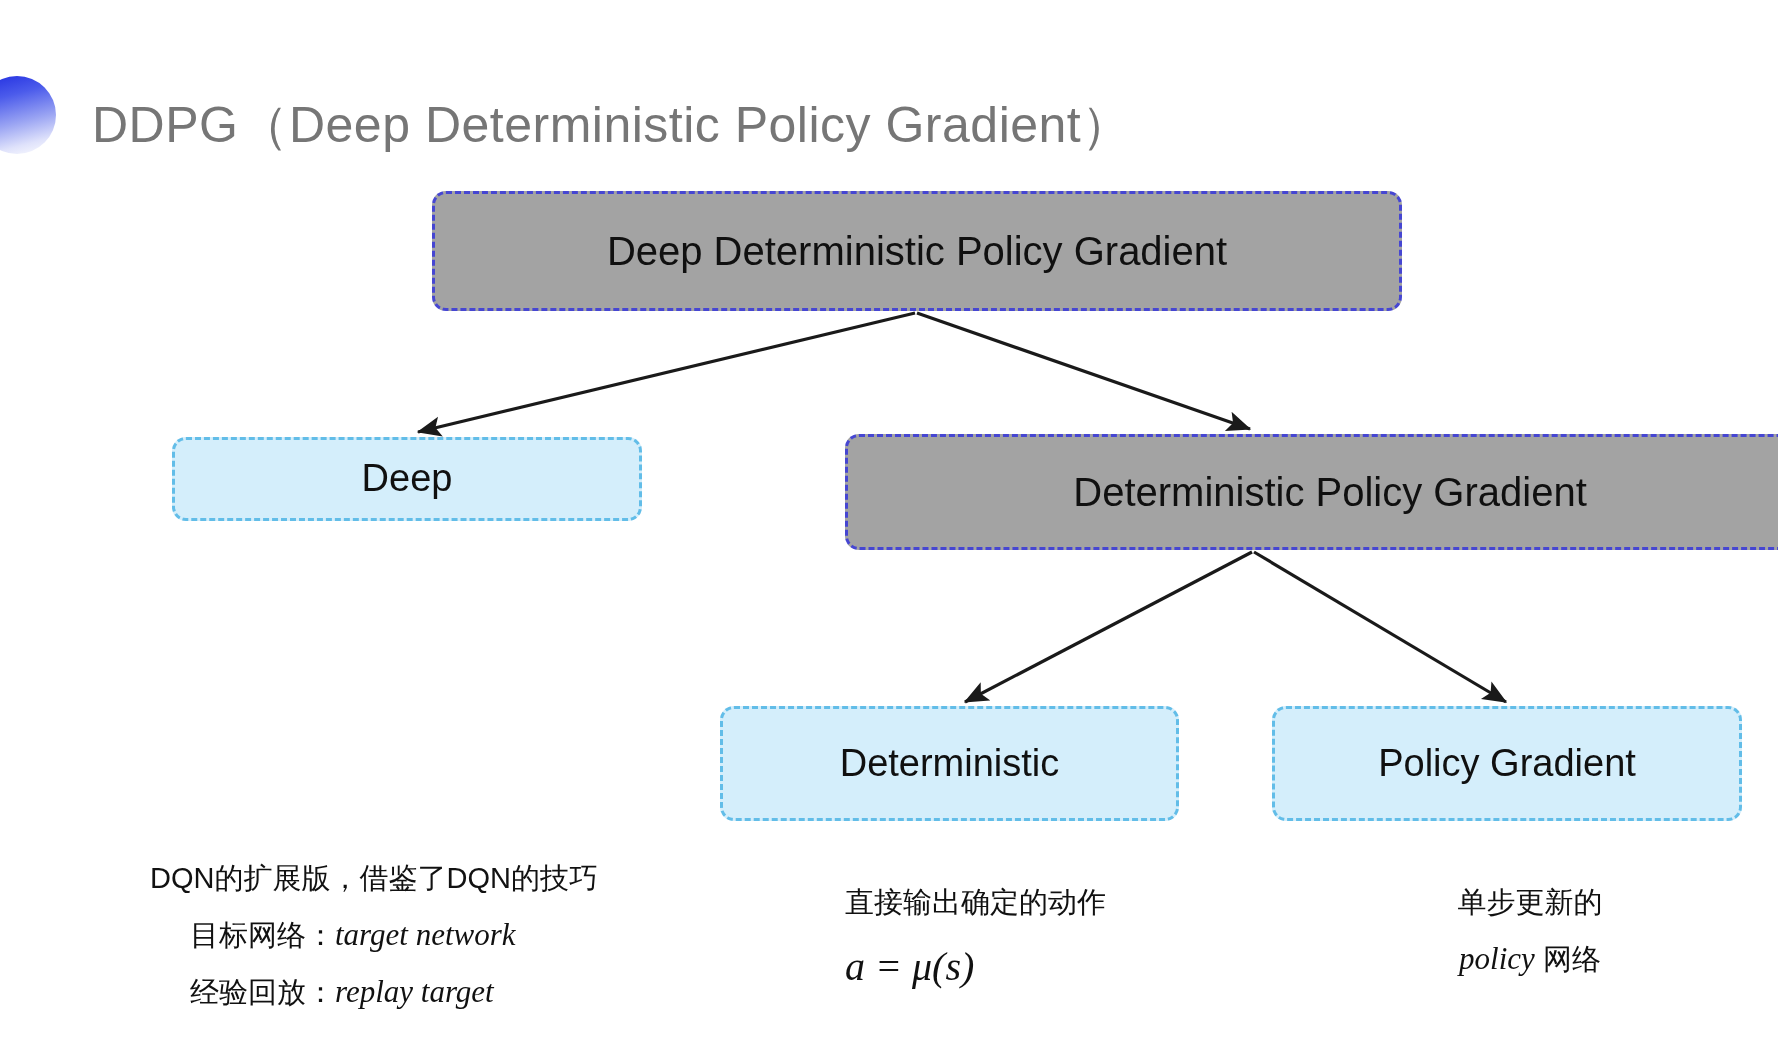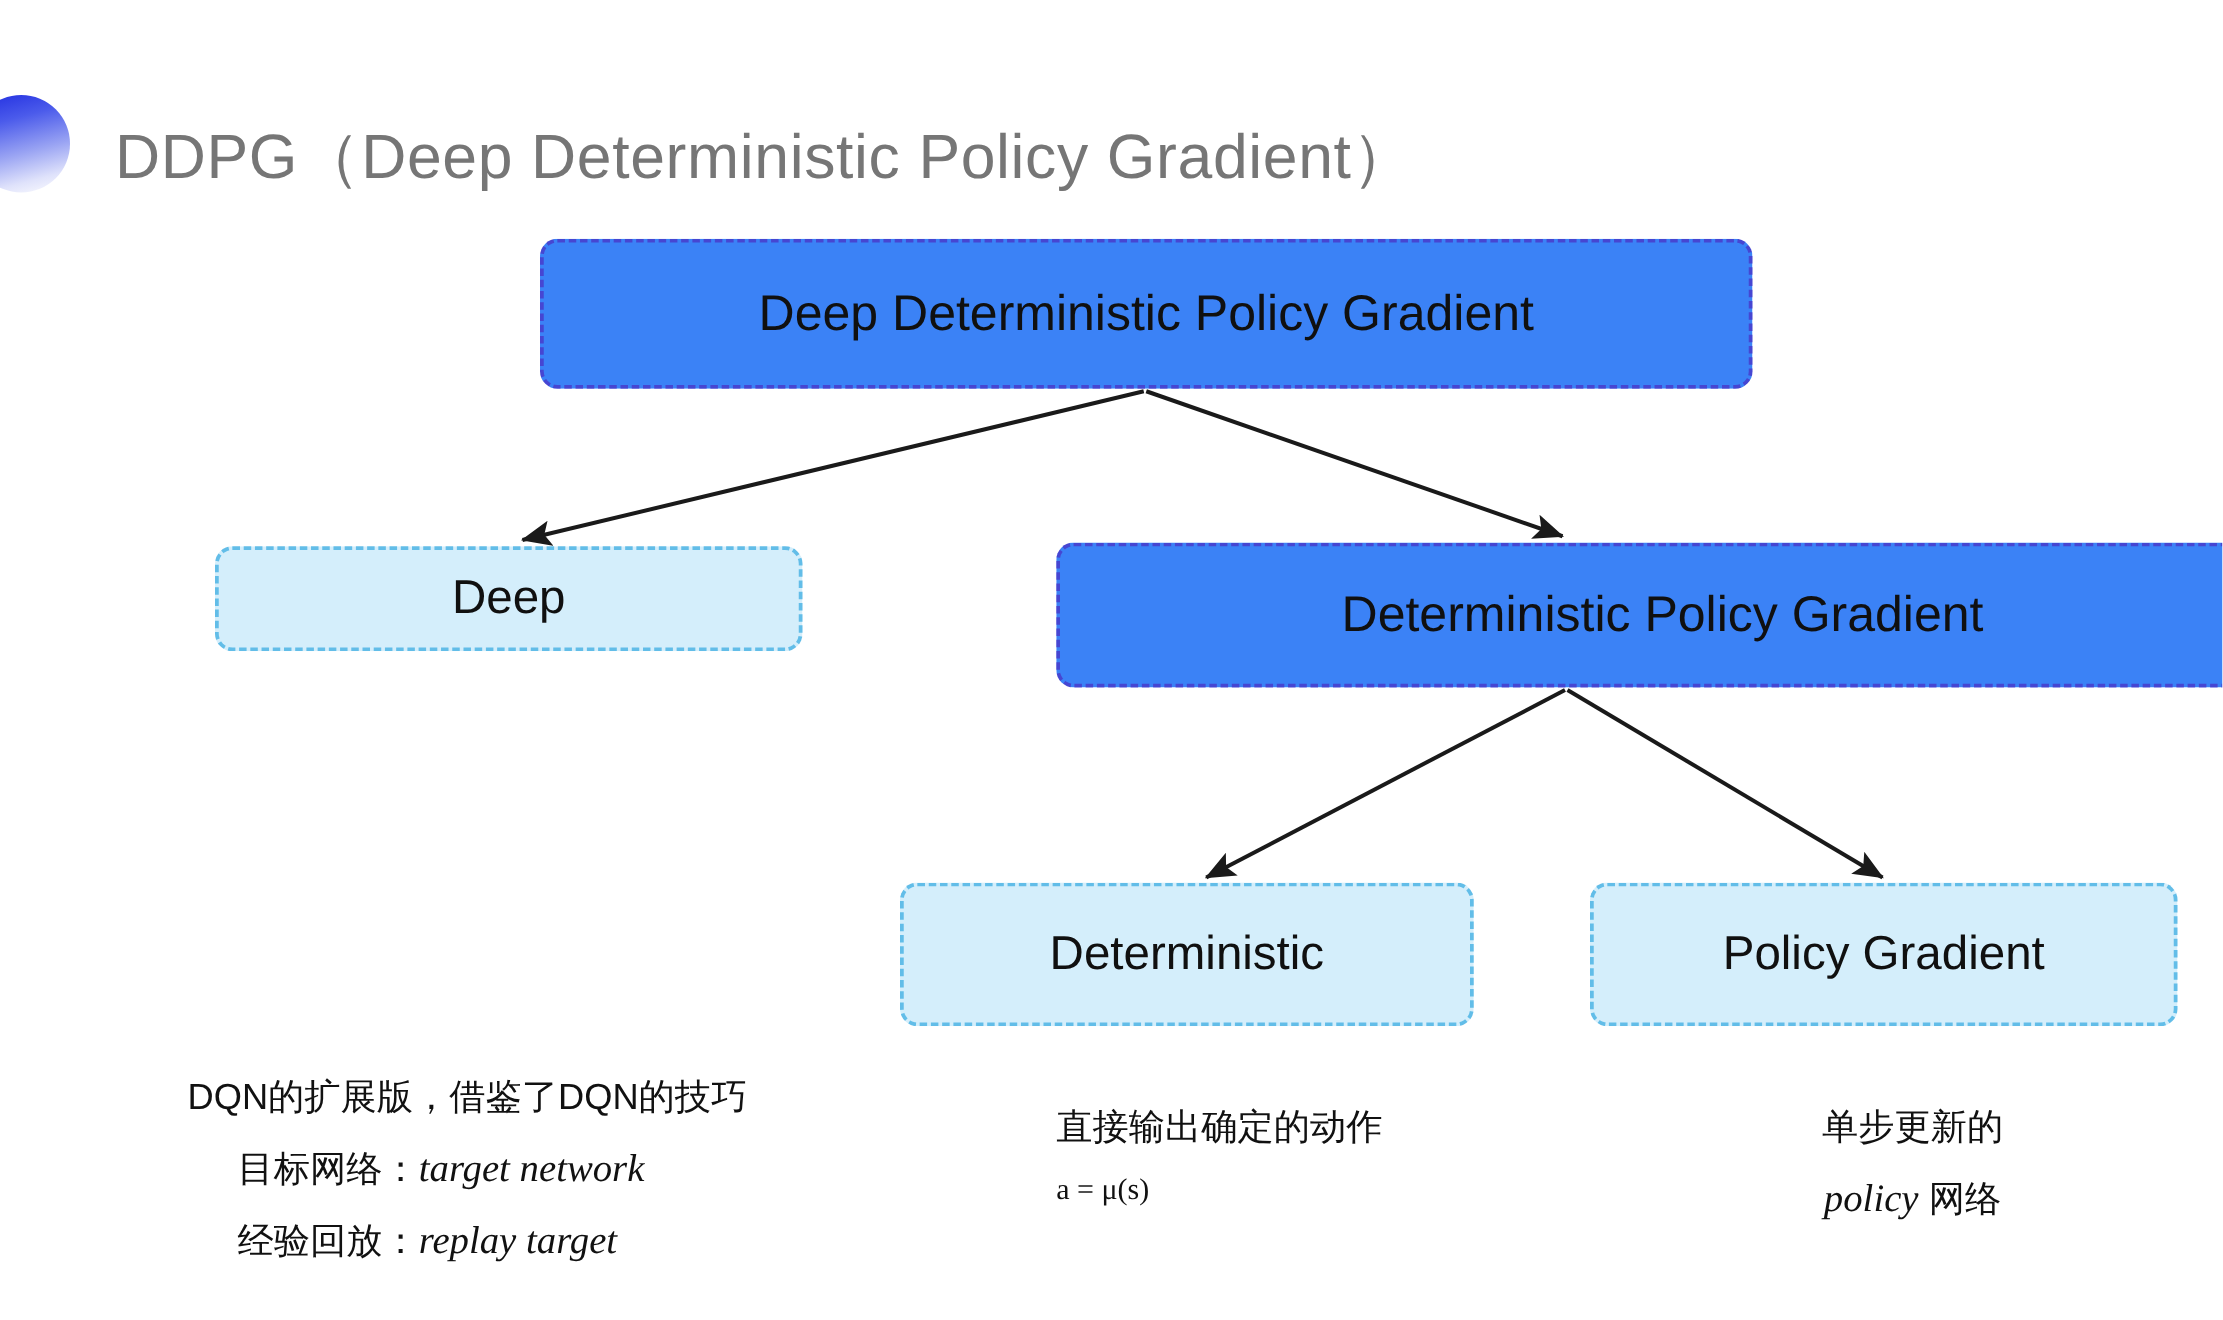--- a/index.html
+++ b/index.html
@@ -54,21 +54,21 @@
     box-sizing: border-box;
     display: flex;
     align-items: center;
     justify-content: center;
     border-radius: 14px;
     color: #101010;
     text-align: center;
     line-height: 1.1;
   }
   .node.purple {
-    background: #3b82f6;
+    background: #a3a3a3;
     border: 3px dashed #4646d2;
   }
   .node.blue {
     background: #d4eefb;
     border: 3px dashed #62bde8;
   }
   .node-label {
     font-size: 38px;
     font-weight: 400;
     padding: 0 12px;
@@ -107,21 +107,22 @@
 
   #caption-det {
     left: 845px;
     top: 862px;
     text-align: left;
     width: 320px;
   }
   #caption-det .line { display: block; }
   #caption-det .formula {
     font-family: "Liberation Serif", "DejaVu Serif", serif;
-    font-size: 24px;
+    font-style: italic;
+    font-size: 40px;
   }
 
   #caption-pg {
     left: 1395px;
     top: 862px;
     text-align: center;
     width: 270px;
   }
   #caption-pg .line { display: block; }
 </style>

